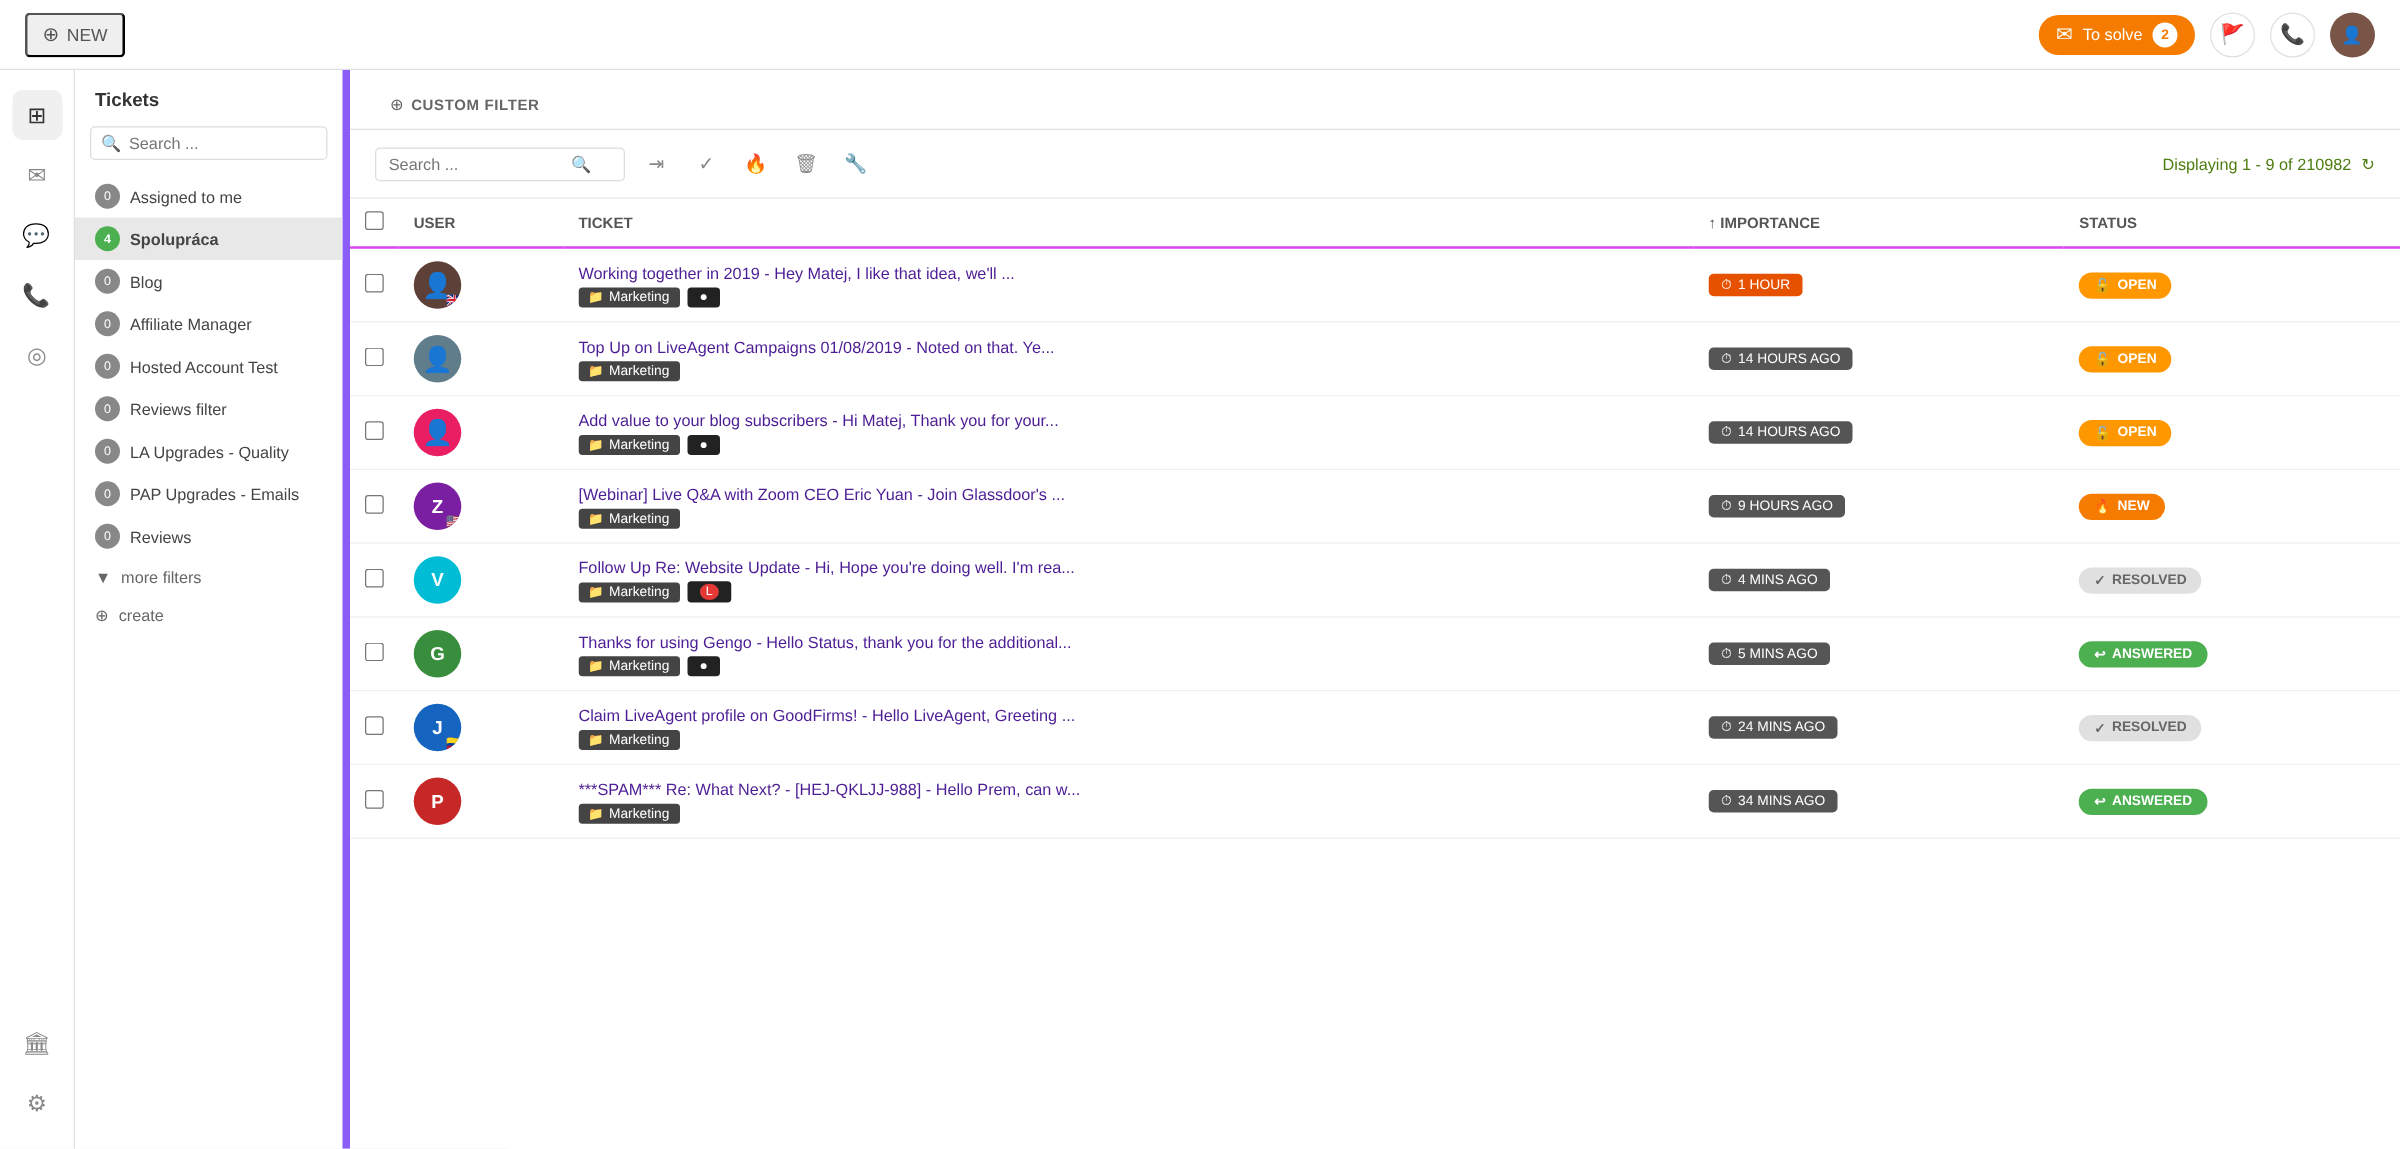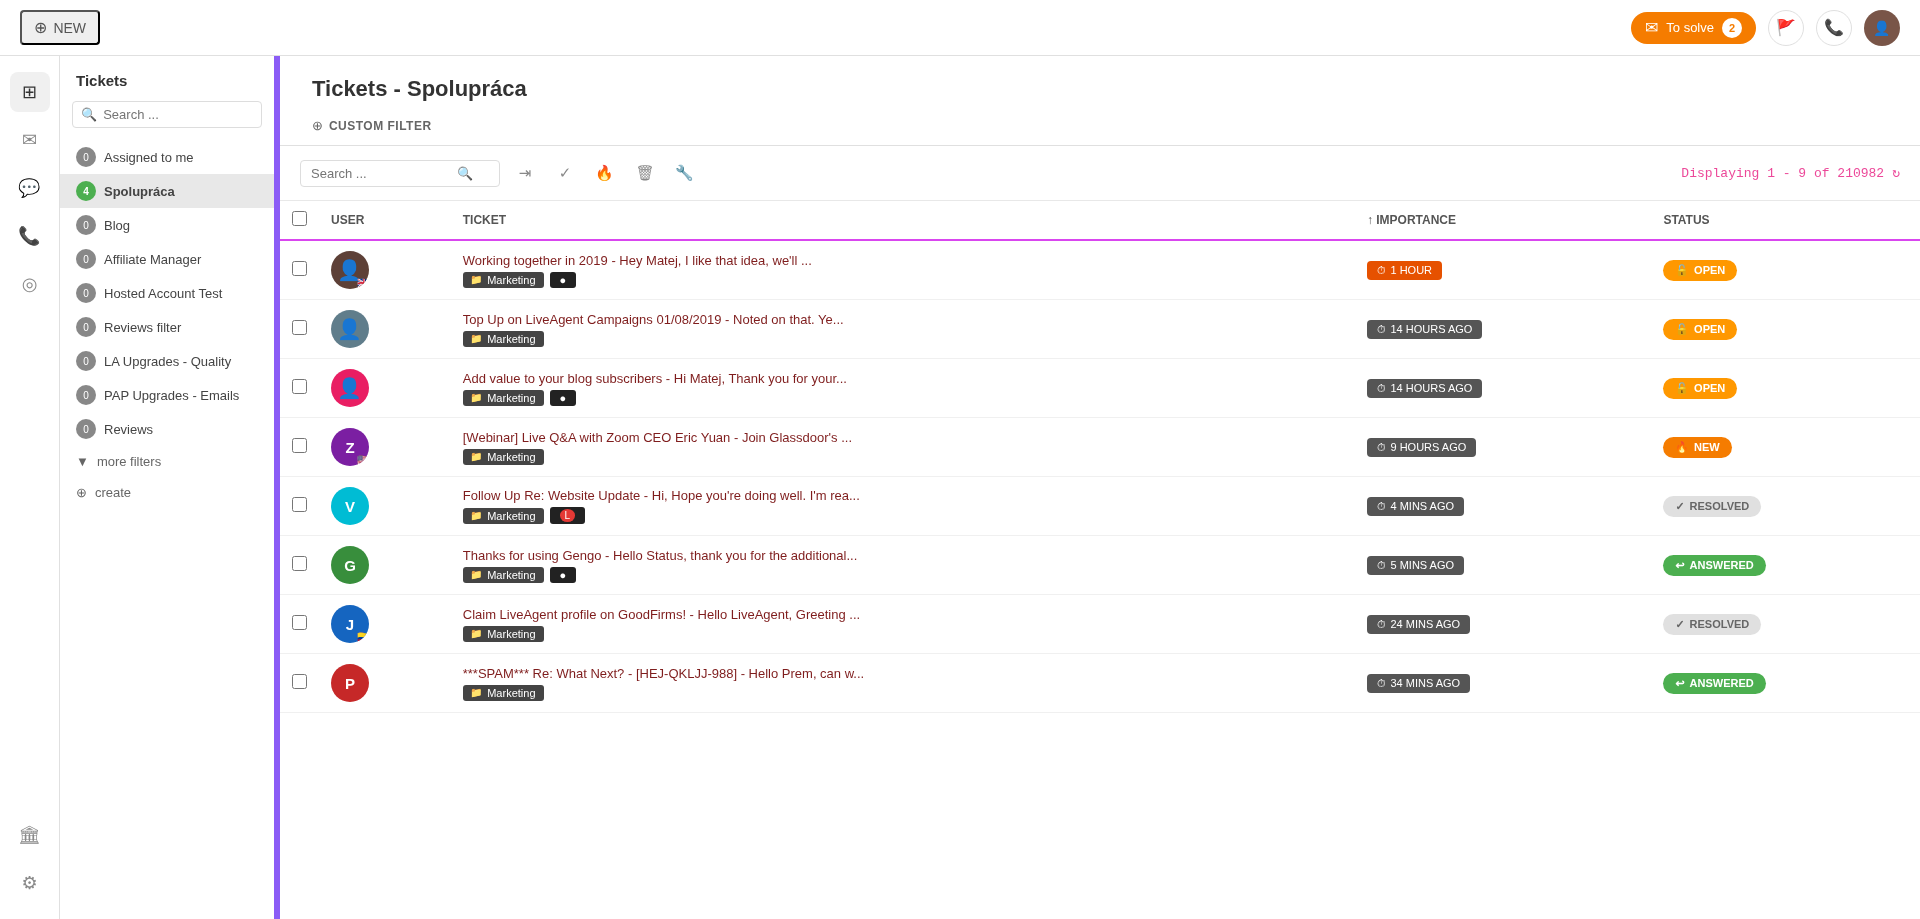--- a/index.html
+++ b/index.html
@@ -267,23 +267,22 @@
       justify-content: center;
       cursor: pointer;
       color: #888;
       font-size: 15px;
     }
     .toolbar-right {
       margin-left: auto;
       display: flex;
       align-items: center;
       gap: 8px;
-      color: #ec4899;
+      color: #4d7c0f;
       font-size: 13px;
-      font-family: Liberation Mono, monospace;
     }
     .refresh-icon { cursor: pointer; }
 
     
     .tickets-table {
       width: 100%;
       border-collapse: collapse;
     }
     .tickets-table thead tr {
       border-bottom: 2px solid #d946ef;
@@ -323,21 +322,21 @@
     .flag-overlay {
       position: absolute;
       bottom: 0;
       right: 0;
       font-size: 10px;
       line-height: 1;
     }
 
     .ticket-title {
       font-size: 13px;
-      color: #7f1d1d;
+      color: #4c1d95;
       margin-bottom: 4px;
       font-weight: 500;
     }
     .ticket-tags {
       display: flex;
       align-items: center;
       gap: 6px;
       flex-wrap: wrap;
     }
     .tag {
@@ -496,21 +495,20 @@
       <span>more filters</span>
     </div>
     <div class="sidebar-create">
       <span>⊕</span>
       <span>create</span>
     </div>
   </aside>
 
   <main class="main-content">
     <div class="page-header">
-      <h1 class="page-title">Tickets - Spolupráca</h1>
       <div class="page-header-actions">
         <div class="custom-filter-btn">
           <span>⊕</span>
           <span style="font-size:12px;font-weight:600;letter-spacing:0.5px;">CUSTOM FILTER</span>
         </div>
       </div>
     </div>
 
     <div class="tickets-area">
 

